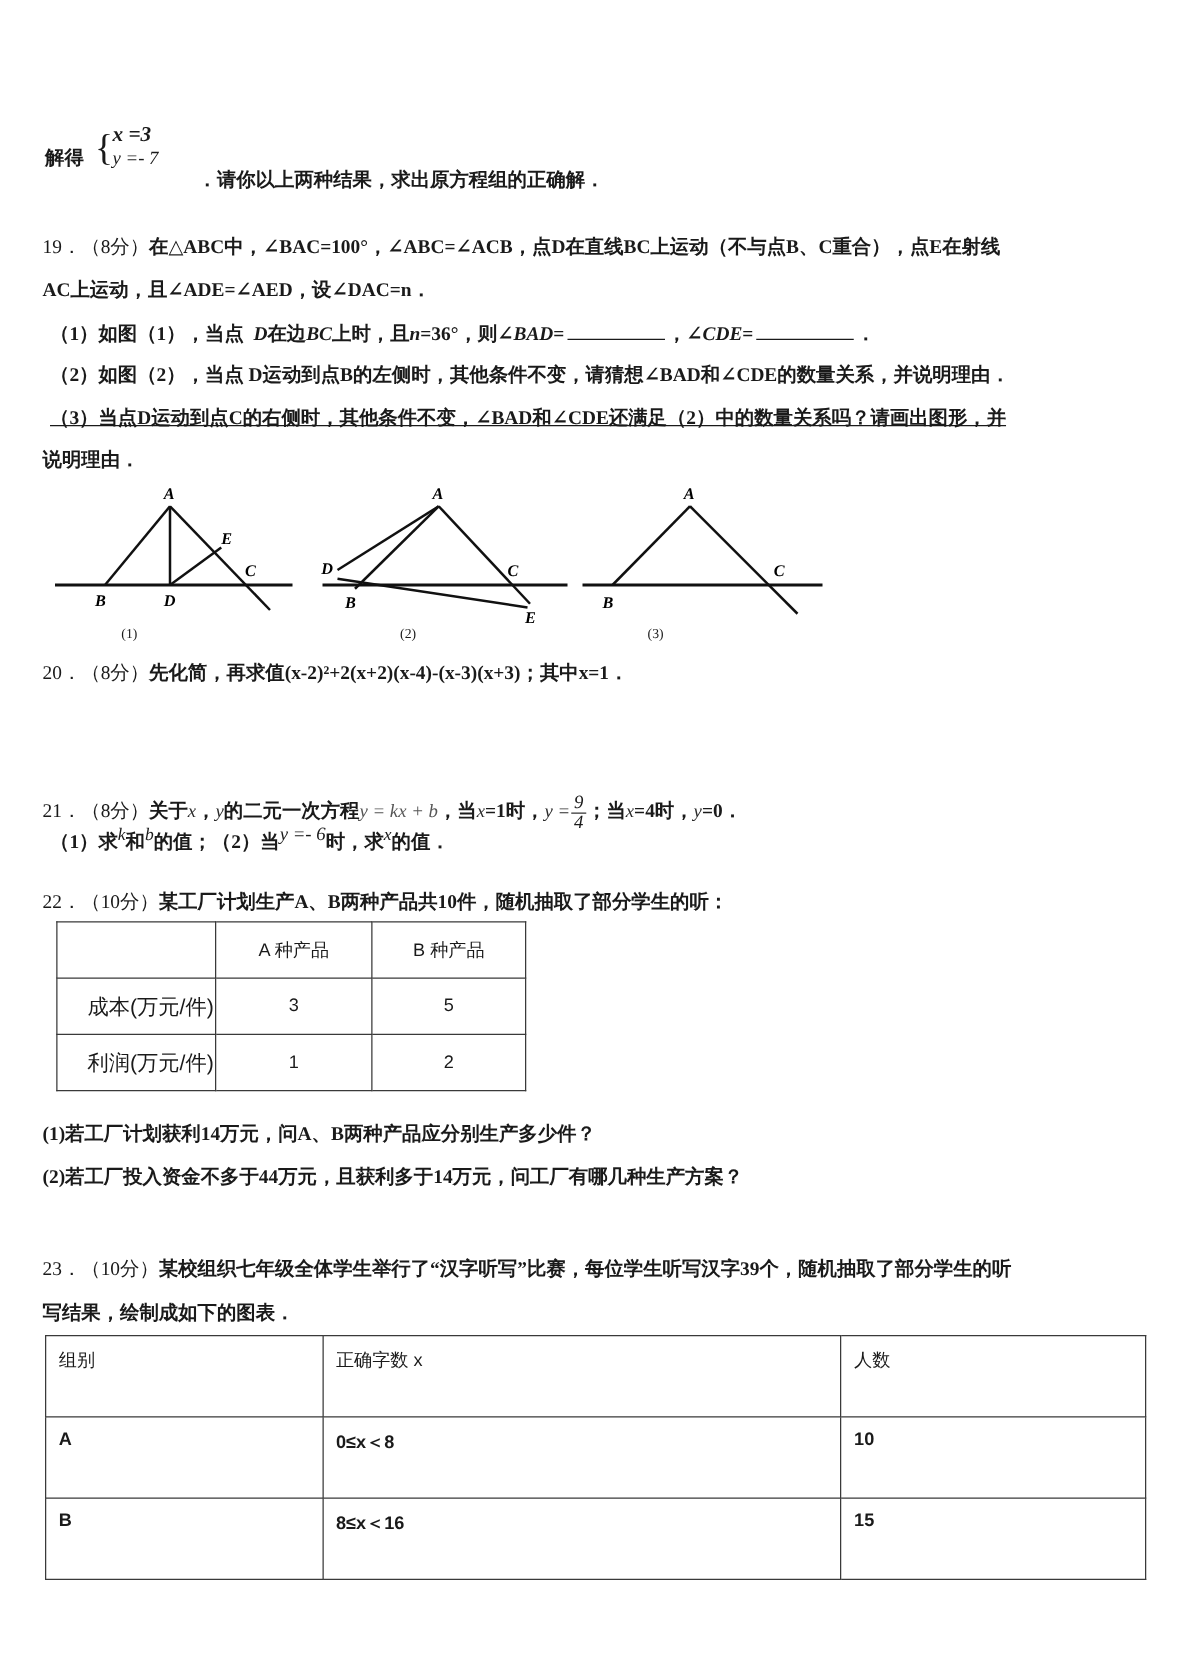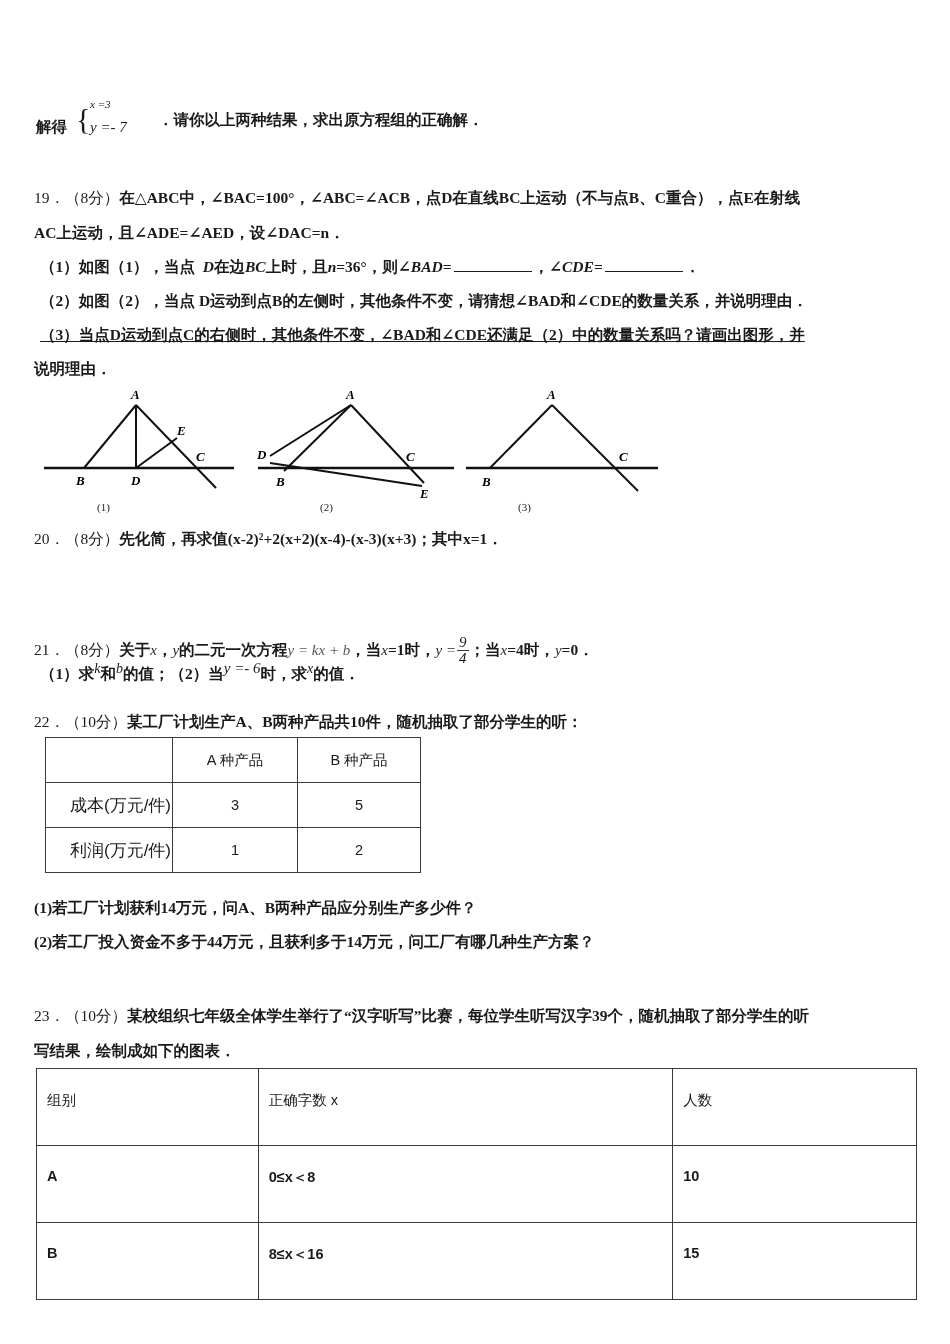--- a/index.html
+++ b/index.html
@@ -82,22 +82,22 @@
     left: 0; top: 6px;
     font-size: 30px;
     font-weight: normal;
     line-height: 1;
     font-family: "Liberation Serif", serif;
   }
   .sys .eqA {
     position: absolute;
     left: 14px; top: 0px;
     font-style: italic;
-    font-weight: normal;
-    font-size: 11px;
+    font-weight: bold;
+    font-size: 17px;
     white-space: nowrap;
     text-align: right;
   }
   .sys .eqB {
     position: absolute;
     left: 14px; top: 21px;
     font-style: italic;
     font-weight: normal;
     font-size: 15px;
     white-space: nowrap;
@@ -162,21 +162,21 @@
 
   #survey-table {
     left: 36px;
     top: 1068px;
     width: 881px;
   }
   #survey-table td {
     height: 54px;
     font-size: 14.5px;
     vertical-align: top;
-    padding: 22px 0 0 10px;
+    padding: 10px 0 0 10px;
     font-family: "Liberation Sans", sans-serif;
   }
   #survey-table td.hdrcell { font-weight: normal; }
   #survey-table td.bold { font-weight: bold; }
   #survey-table col.s0 { width: 222px; }
   #survey-table col.s1 { width: 415px; }
   #survey-table col.s2 { width: 244px; }
 </style>
 </head>
 <body>
@@ -184,21 +184,21 @@
 <div class="page">
 
   <div class="tline" style="left:36px; top:118px;">解得</div>
 
   <div class="sys" style="left:76px; top:98px;">
     <span class="brace">{</span>
     <span class="eqA">x =3</span>
     <span class="eqB">y =- 7</span>
   </div>
 
-  <div class="tline" style="left:158px; top:111px;">．请你以上两种结果，求出原方程组的正确解．</div>
+  <div class="tline" style="left:158px; top:136px;">．请你以上两种结果，求出原方程组的正确解．</div>
 
   <div class="tline" style="left:34px; top:189px;">
     <span class="qnum">19．</span><span class="qnum">（8分）</span><span>在△ABC中，∠BAC=100°，∠ABC=∠ACB，点D在直线BC上运动（不与点B、C重合），点E在射线</span>
   </div>
   <div class="tline" style="left:34px; top:224px;">AC上运动，且∠ADE=∠AED，设∠DAC=n．</div>
 
   <div class="tline" style="left:40px; top:258px;">
     （1）如图（1），当点&nbsp; <span class="mi">D</span>在边<span class="mi">BC</span>上时，且<span class="mi">n</span>=36°，则∠<span class="mi">BAD</span>=<span class="blank"></span>，∠<span class="mi">CDE</span>=<span class="blank"></span>．
   </div>
 

